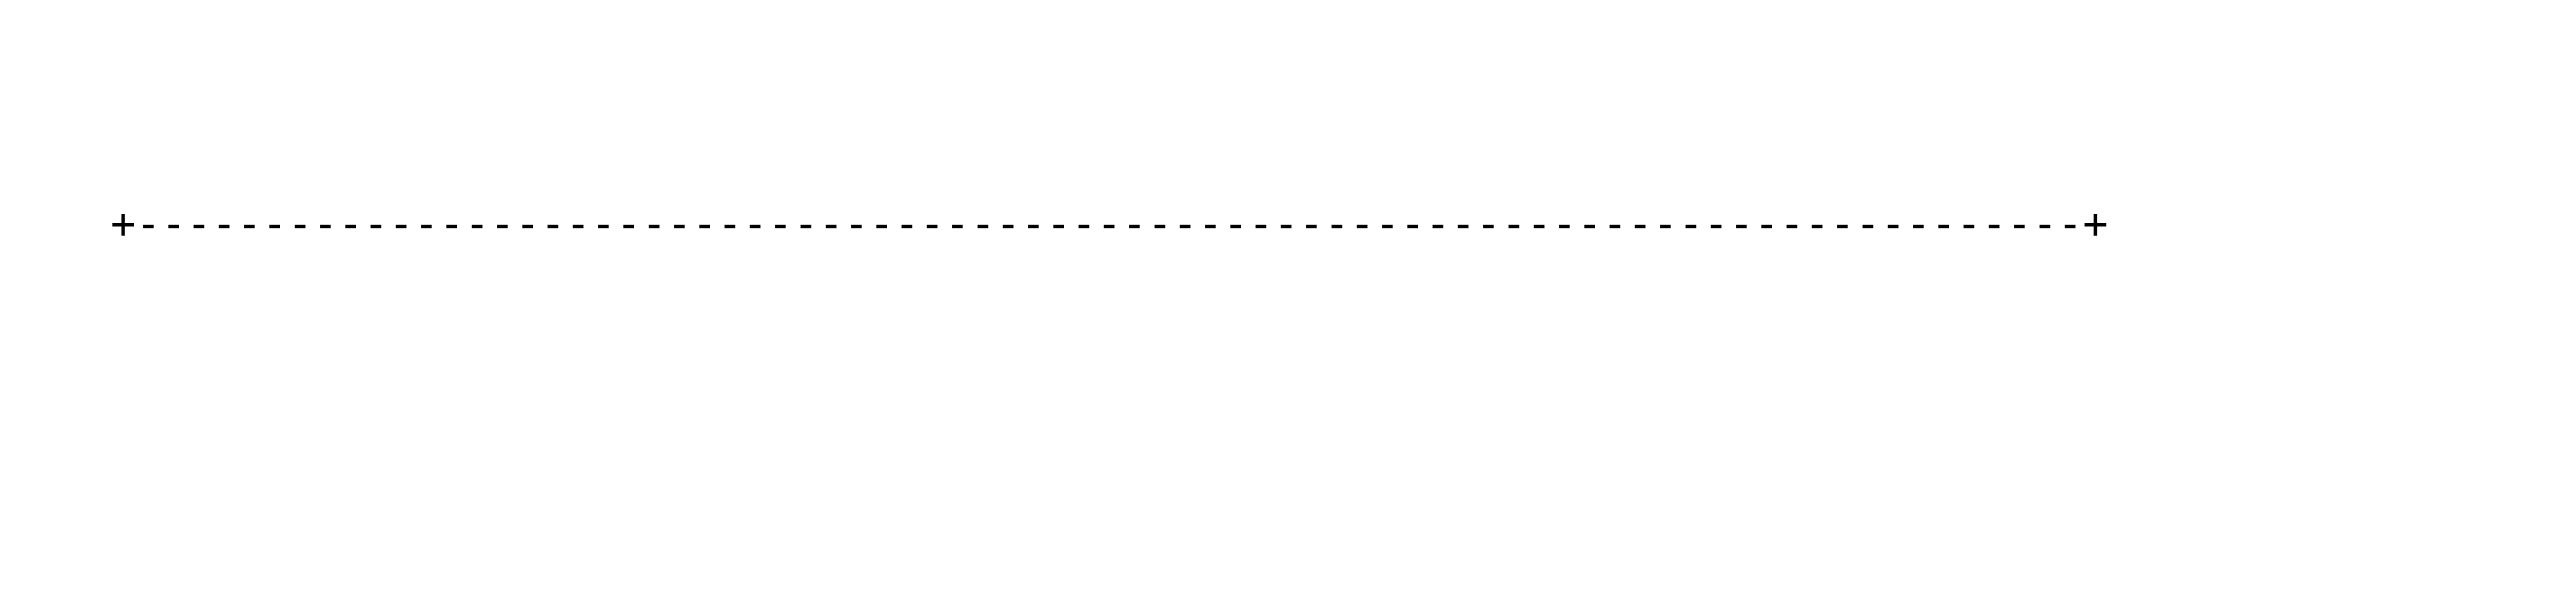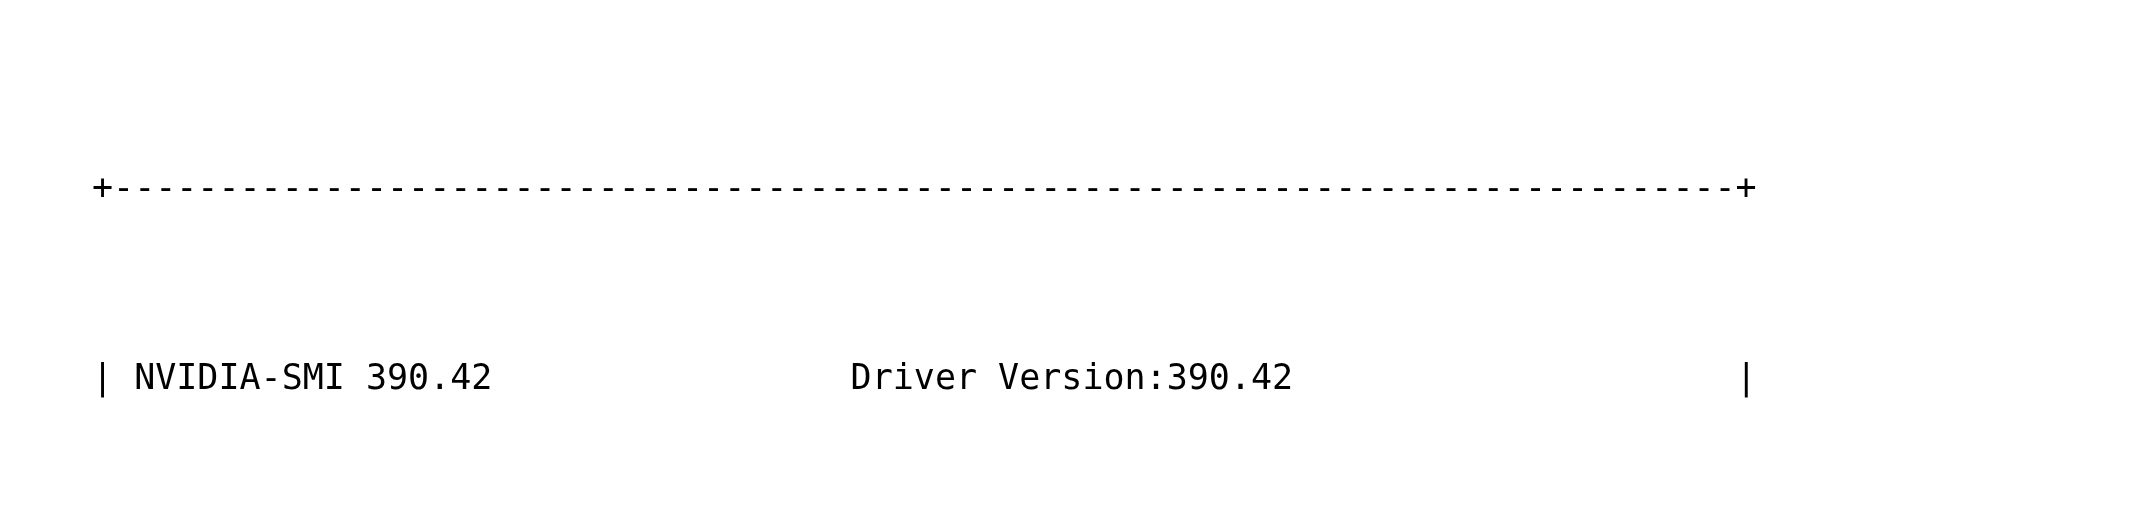--- a/index.html
+++ b/index.html
@@ -38,21 +38,20 @@
 </style>
 </head>
 <body>
 
 <div id="smi-root">
 
   
   <span class="smi-line">+-----------------------------------------------------------------------------+</span>
 
   
-  <span class="smi-line"><span>| </span><span>NVIDIA-SMI 390.42                 Driver Version:390.42</span><span>                     </span><span>|</span></span>
 
   
   
 
   
   
 
   
   
 

